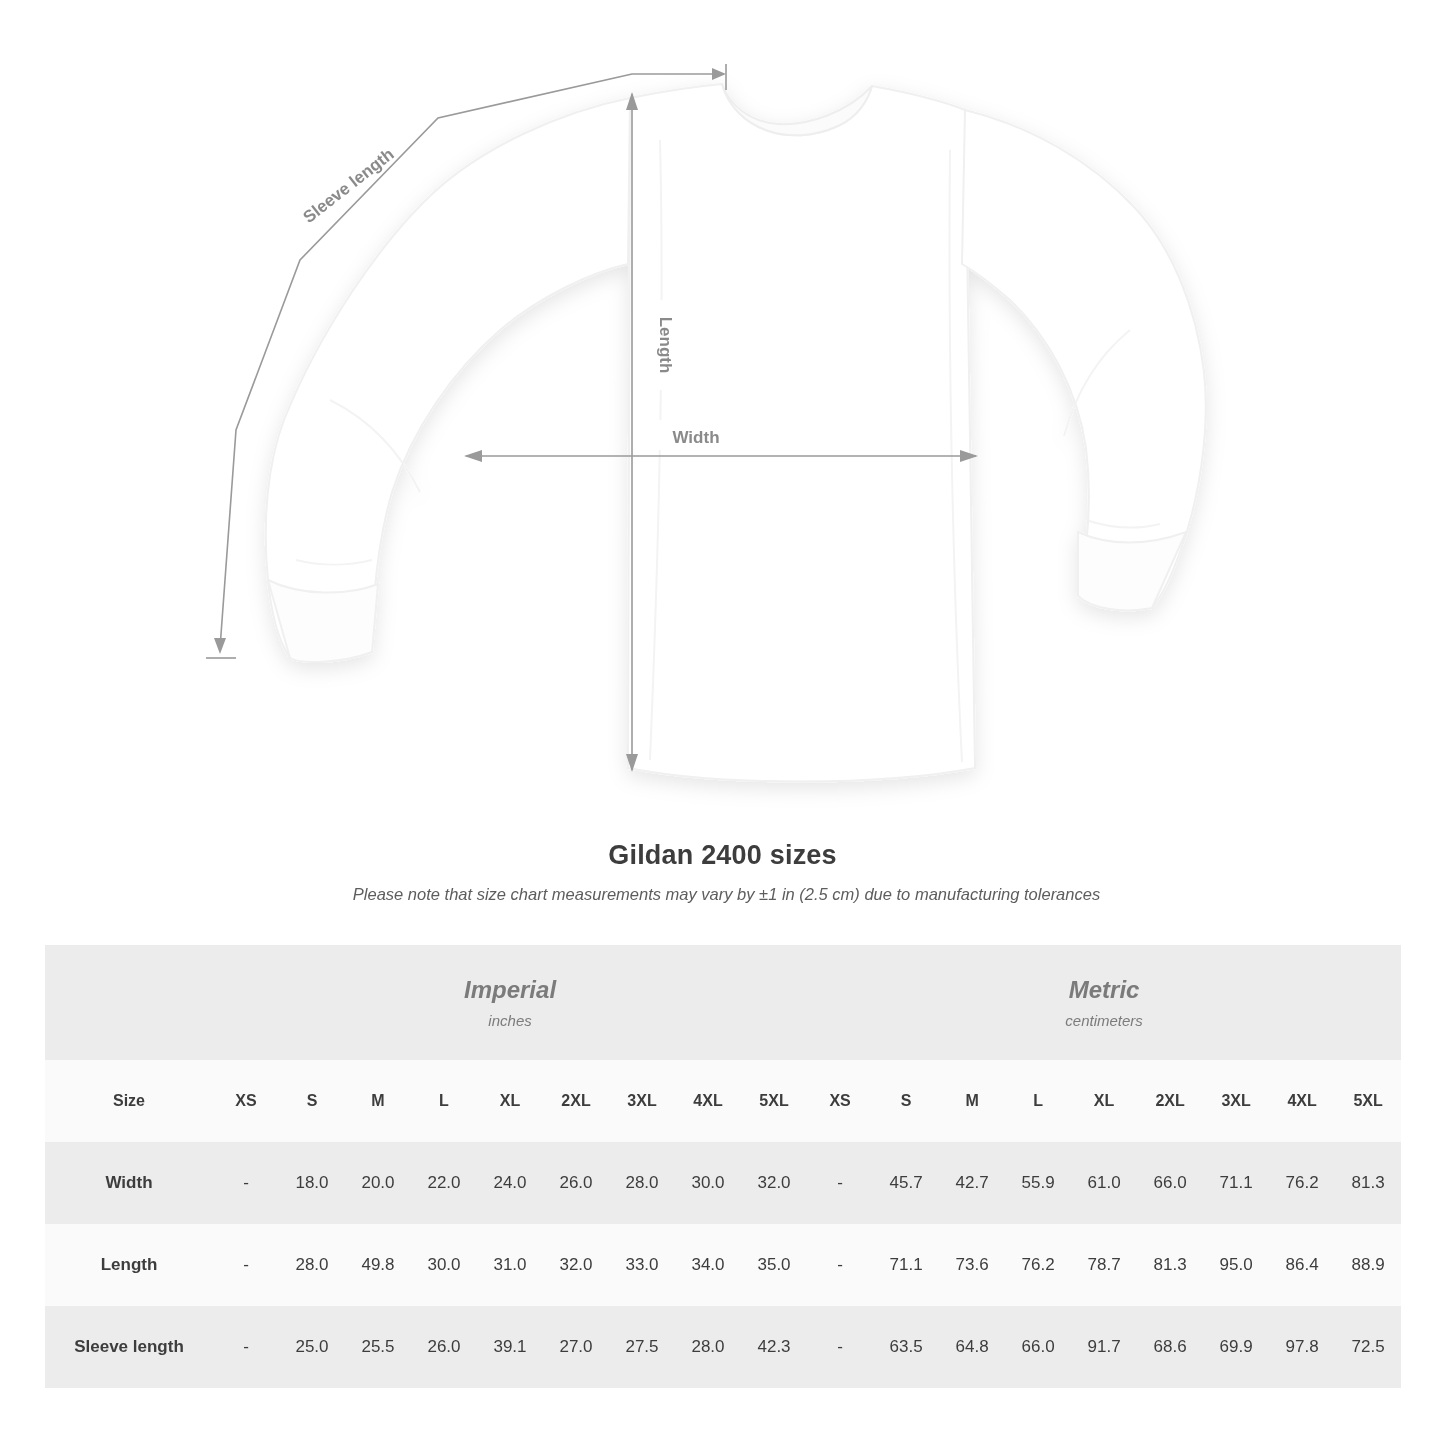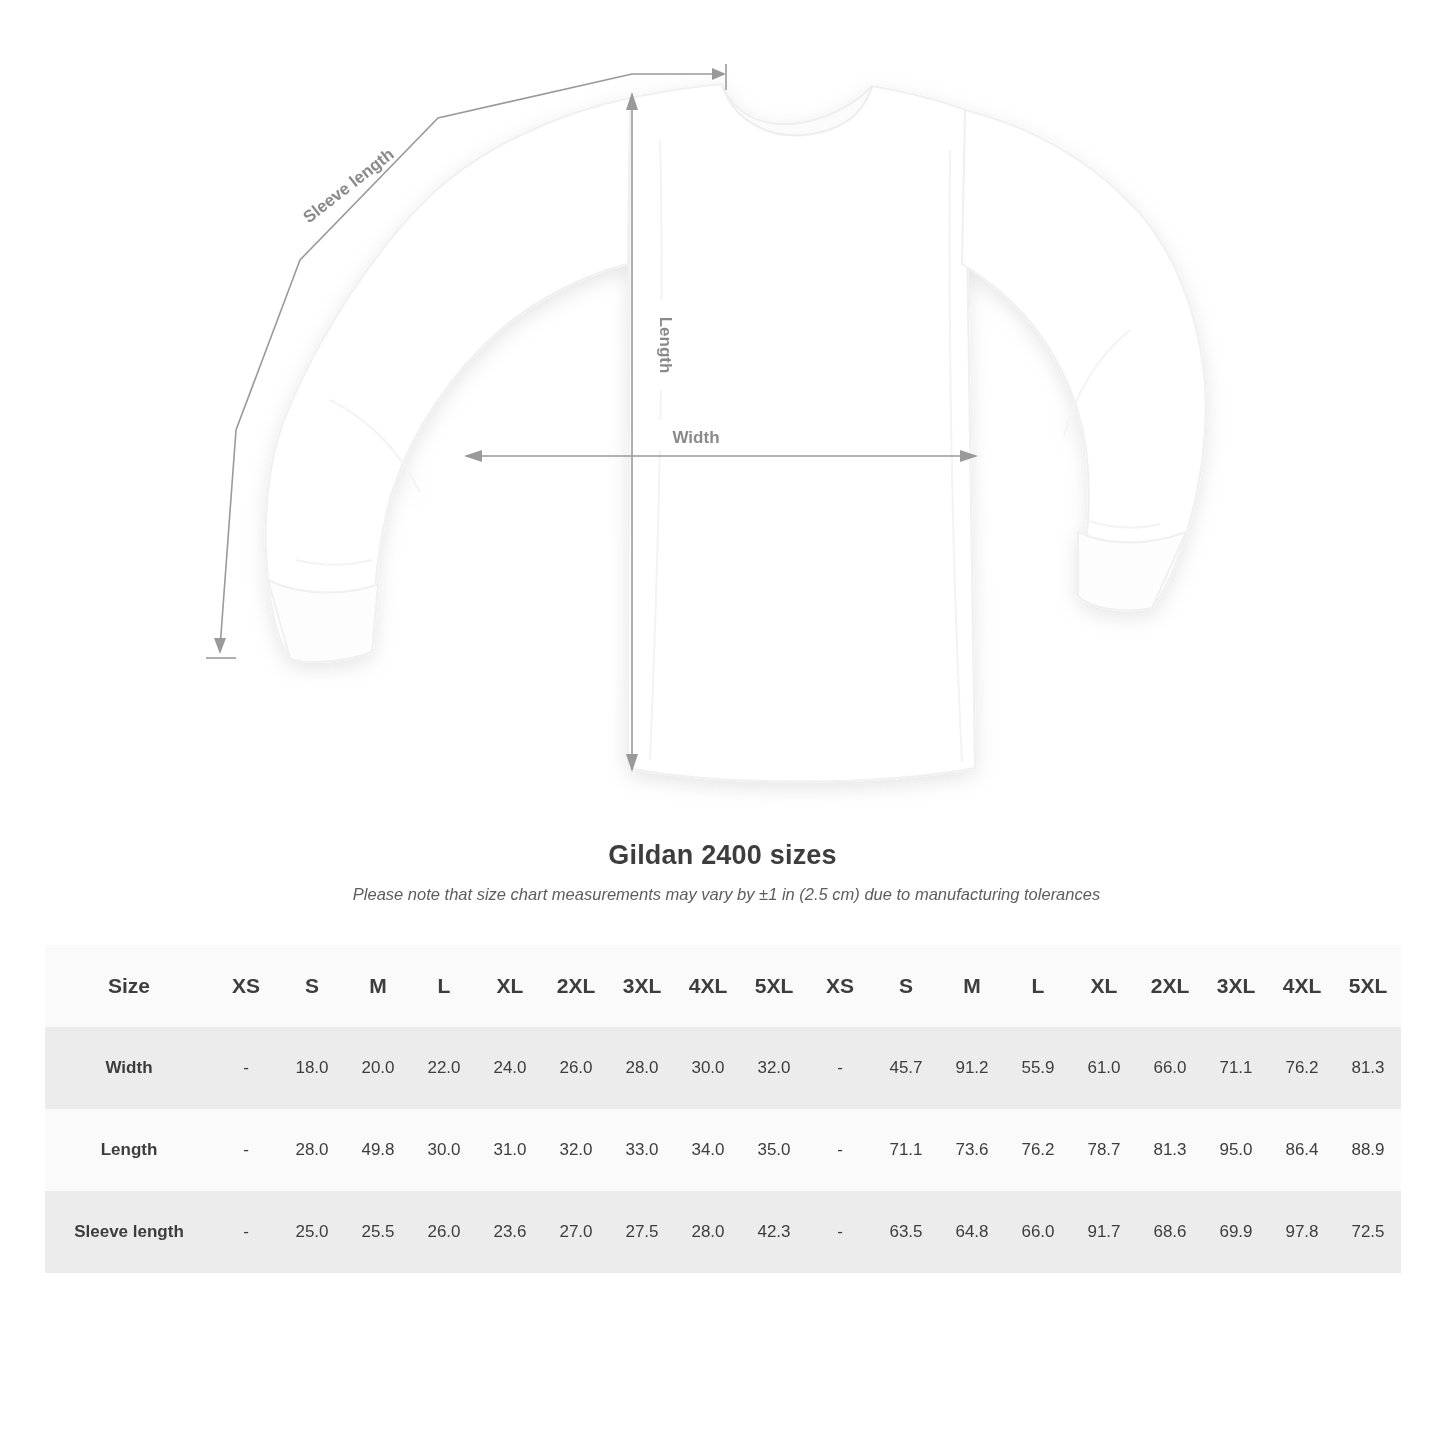--- a/index.html
+++ b/index.html
@@ -85,21 +85,21 @@
     font-style: italic;
     color: #7b7b7b;
     margin-top: 7px;
   }
 
   .head-row td {
     height: 82px;
     background: #fafafa;
     text-align: center;
     vertical-align: middle;
-    font-size: 21px;
+    font-size: 16px;
     font-weight: bold;
     color: #3d3d3d;
   }
   .head-row td.rowlabel {
     background: #fafafa;
   }
 
   .data-row td {
     height: 82px;
     text-align: center;
@@ -216,20 +216,31 @@
 </div>
 
 <div class="table-wrap">
   <table class="size-table">
     <colgroup>
       <col style="width:168px">
       <col span="9" style="width:66px">
       <col span="9" style="width:66px">
     </colgroup>
     <tbody>
+      <tr class="unit-row">
+        <td></td>
+        <td colspan="9">
+          <div class="unit-name">Imperial</div>
+          <div class="unit-sub">inches</div>
+        </td>
+        <td colspan="9">
+          <div class="unit-name">Metric</div>
+          <div class="unit-sub">centimeters</div>
+        </td>
+      </tr>
 
       <tr class="head-row">
         <td class="rowlabel">Size</td>
         <td>XS</td>
         <td>S</td>
         <td>M</td>
         <td>L</td>
         <td>XL</td>
         <td>2XL</td>
         <td>3XL</td>
@@ -252,21 +263,21 @@
         <td>18.0</td>
         <td>20.0</td>
         <td>22.0</td>
         <td>24.0</td>
         <td>26.0</td>
         <td>28.0</td>
         <td>30.0</td>
         <td>32.0</td>
         <td>-</td>
         <td>45.7</td>
-        <td>91.2</td>
+        <td>42.7</td>
         <td>55.9</td>
         <td>61.0</td>
         <td>66.0</td>
         <td>71.1</td>
         <td>76.2</td>
         <td>81.3</td>
       </tr>
 
       <tr class="data-row even">
         <td class="rowlabel">Length</td>
@@ -289,21 +300,21 @@
         <td>86.4</td>
         <td>88.9</td>
       </tr>
 
       <tr class="data-row odd">
         <td class="rowlabel">Sleeve length</td>
         <td>-</td>
         <td>25.0</td>
         <td>25.5</td>
         <td>26.0</td>
-        <td>23.6</td>
+        <td>39.1</td>
         <td>27.0</td>
         <td>27.5</td>
         <td>28.0</td>
         <td>42.3</td>
         <td>-</td>
         <td>63.5</td>
         <td>64.8</td>
         <td>66.0</td>
         <td>91.7</td>
         <td>68.6</td>

